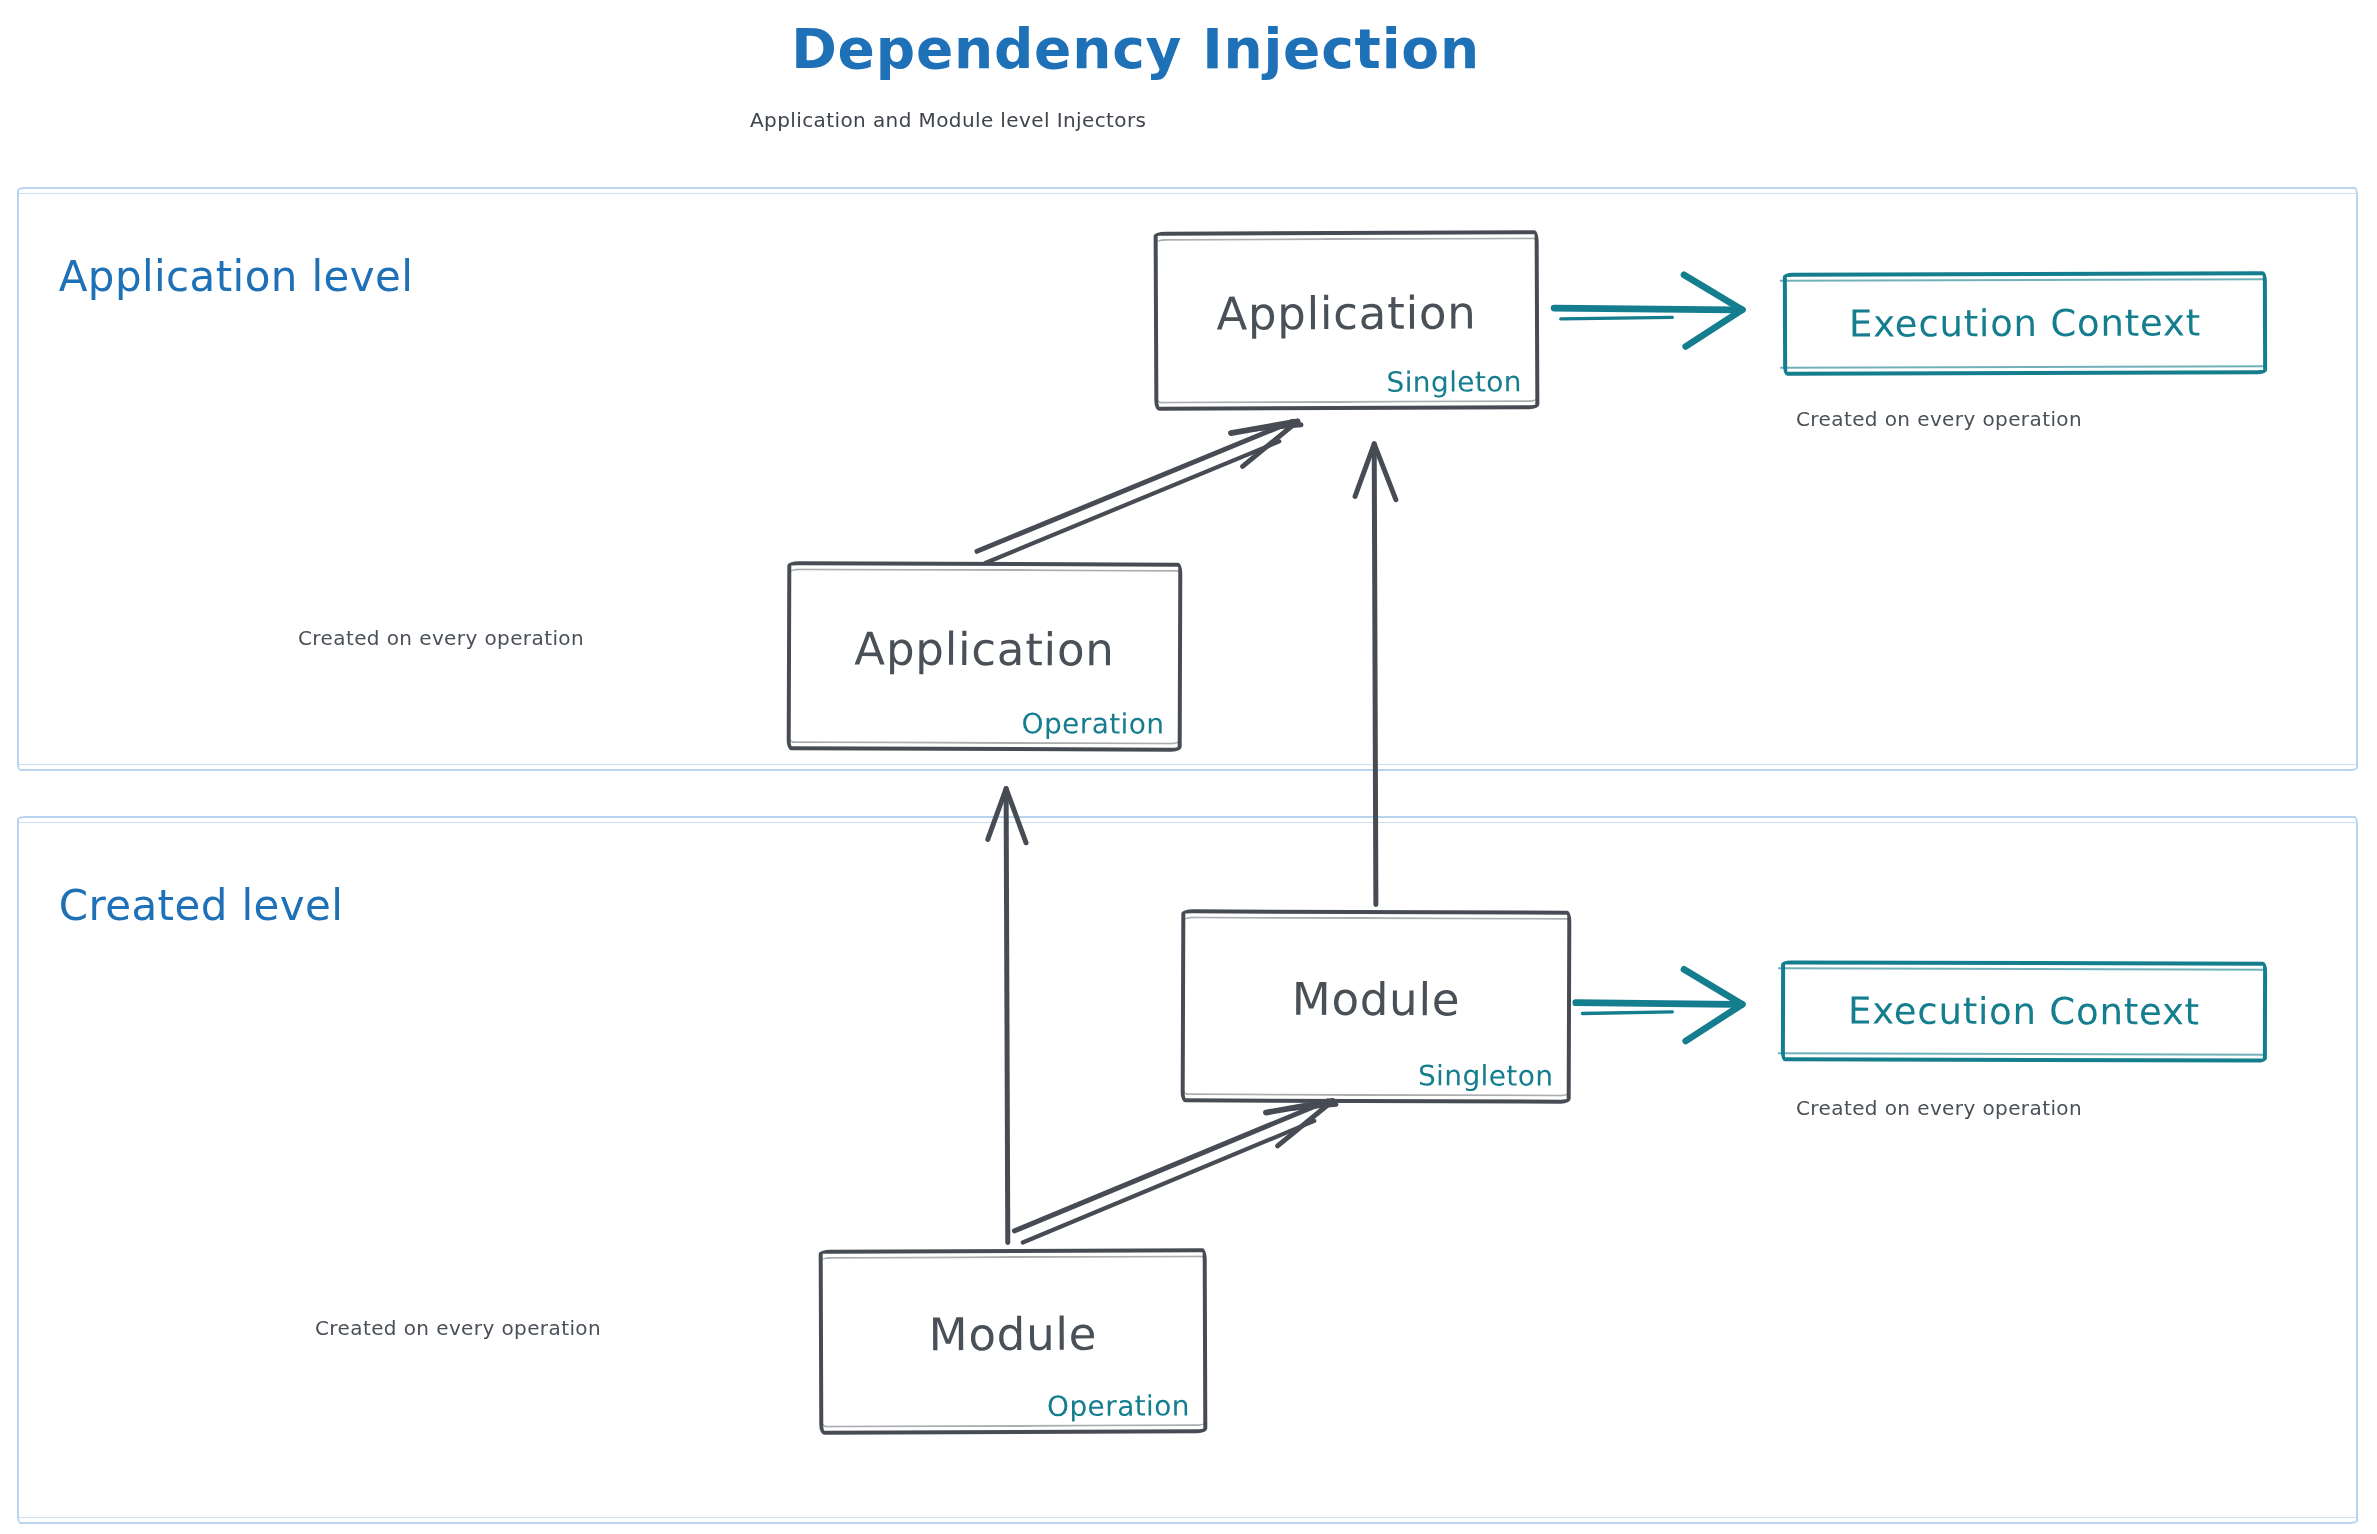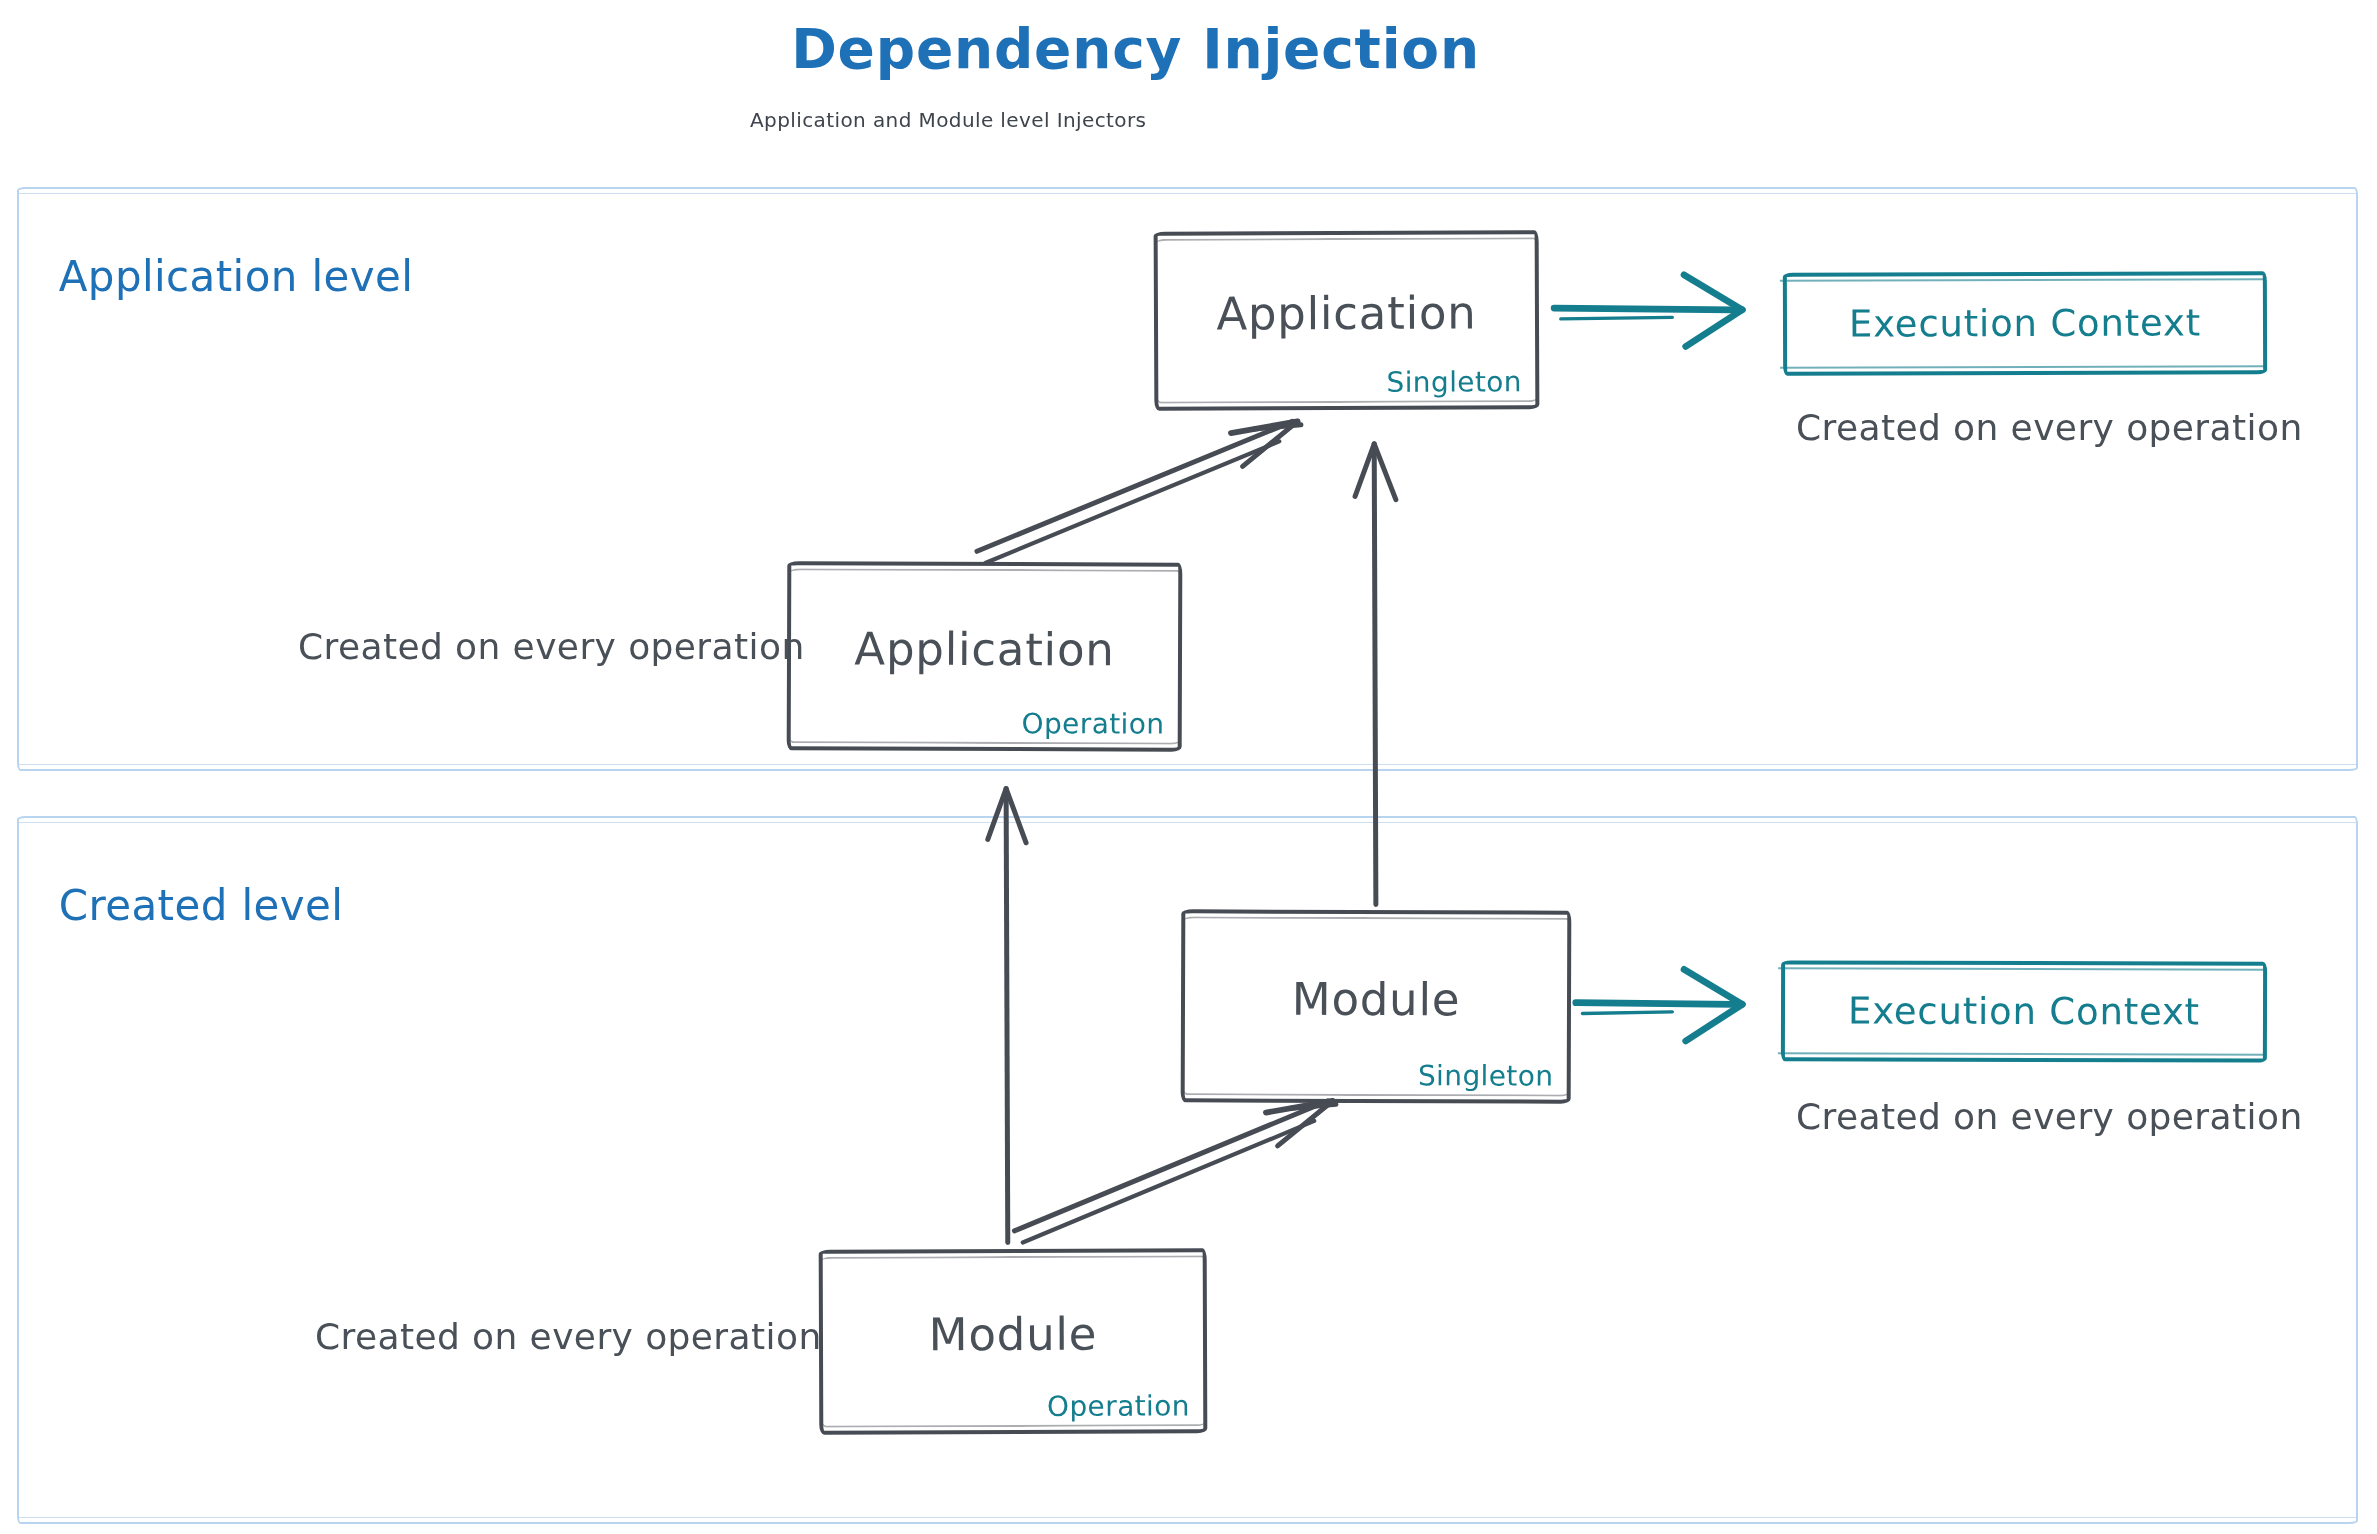--- a/index.html
+++ b/index.html
@@ -69,21 +69,21 @@
     content:""; position:absolute; left:-6.7px; right:-3.3px; top:3.3px; bottom:3.3px;
     border-top:2.5px solid var(--teal); border-bottom:2.5px solid var(--teal);
     opacity:.6; pointer-events:none;
   }
   .ec-label { font-size:37px; color:var(--teal); letter-spacing:0.8px; }
   .ec-app    { left:1783px; top:272px;  width:476px; height:95px; transform:rotate(-.2deg); }
   .ec-module { left:1781px; top:961px; width:478px; height:93px; transform:rotate(.15deg); }
 
   
   .caption {
-    position:absolute; font-size:36px; color:var(--gray);
+    position:absolute; font-size:20px; color:var(--gray);
     letter-spacing:0.4px; white-space:nowrap;
   }
   .cap-ec-app    { left:1796px; top:407px;  }
   .cap-app-op    { left:298px;  top:626px;  }
   .cap-ec-module { left:1796px; top:1096px; }
   .cap-mod-op    { left:315px;  top:1316px; }
 
   
   .arrows { position:absolute; inset:0; pointer-events:none; }
   .ink  { stroke:var(--ink);  fill:none; stroke-linecap:round; }

